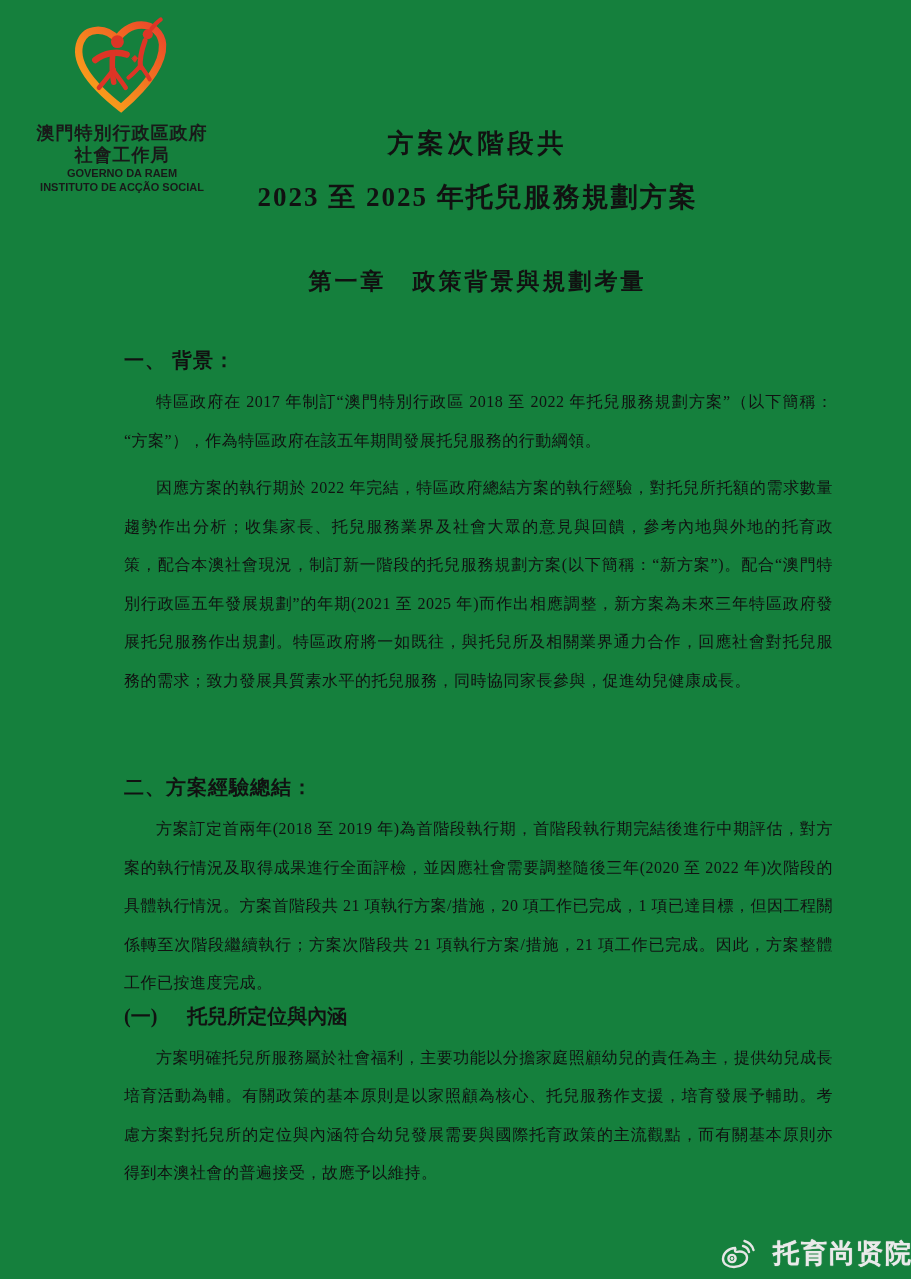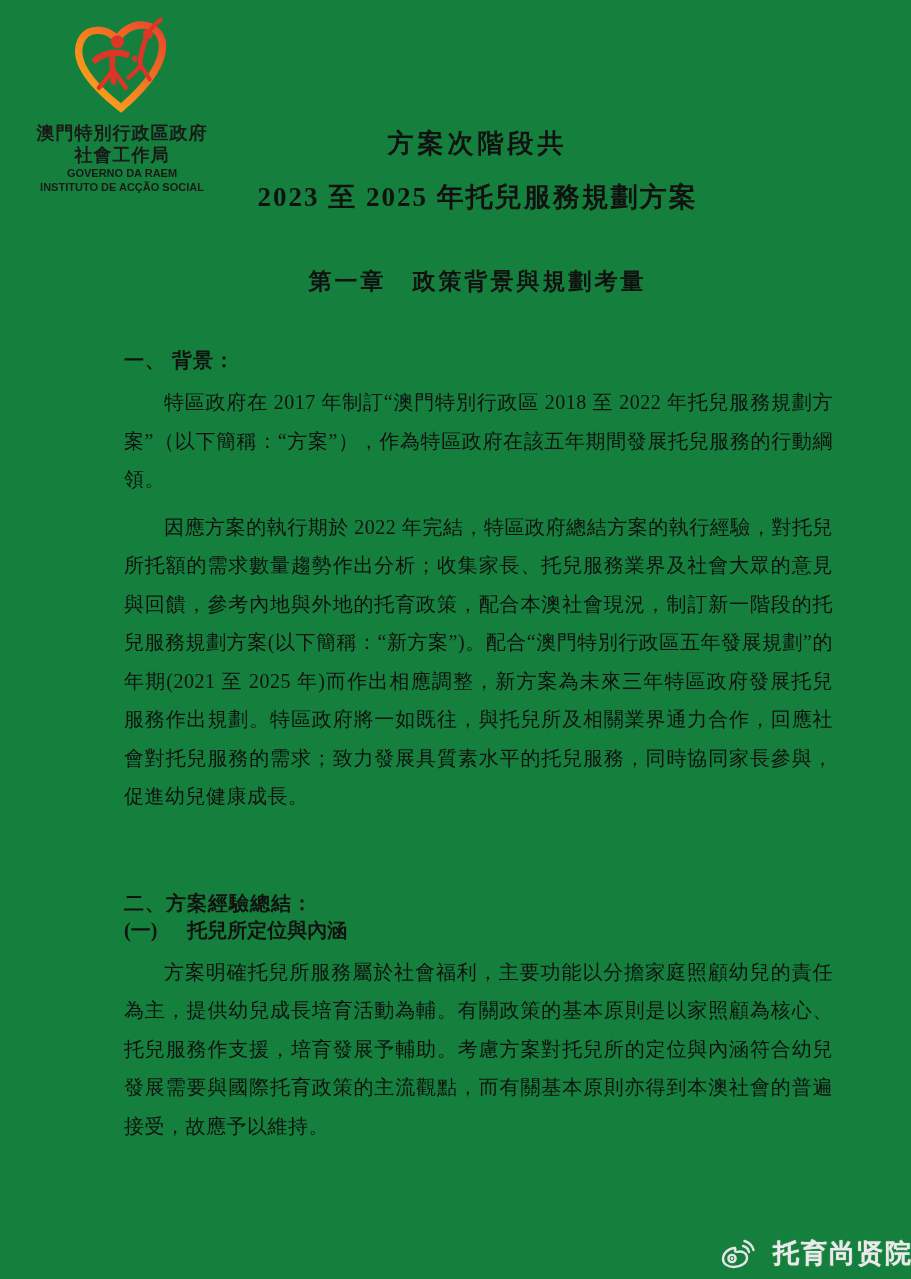--- a/index.html
+++ b/index.html
@@ -22,21 +22,21 @@
   .title-block{padding-top:128px;text-align:center;}
   .doc-title-1{font-size:26px;font-weight:bold;line-height:32px;letter-spacing:4px;}
   .doc-title-2{font-size:27px;font-weight:bold;line-height:34px;margin-top:20px;letter-spacing:2px;}
   .chapter-heading{margin-top:52px;text-align:center;font-size:23px;font-weight:bold;letter-spacing:3px;}
 
   
   .content{margin:0 100px 0 102px;}
   .section-heading{font-size:20px;font-weight:bold;letter-spacing:1px;}
   .sec-1{margin-top:50px;}
   .sec-2{margin-top:74px;}
-  p.body-par{font-size:20px;line-height:38.5px;text-align:justify;text-justify:inter-ideograph;
+  p.body-par{font-size:16px;line-height:38.5px;text-align:justify;text-justify:inter-ideograph;
              text-indent:2em;margin:9px 0 0 0;letter-spacing:0.5px;}
   .subsection-heading{font-size:20px;font-weight:bold;}
   .subsection-heading .subsec-num{display:inline-block;margin-right:30px;}
 
   
   .watermark{position:absolute;right:20px;bottom:8px;display:flex;align-items:center;gap:18px;
              color:#eaeaea;font-family:"Liberation Sans","DejaVu Sans",sans-serif;
              font-weight:bold;font-size:26px;letter-spacing:2px;
              text-shadow:0 0 1px #dedede;user-select:none;}
   .watermark svg{display:block;}
@@ -85,20 +85,21 @@
     <div class="chapter-heading">第一章　政策背景與規劃考量</div>
   </div>
 
   <div class="content">
 
     <div class="section-heading sec-1">一、 背景：</div>
     <p class="body-par">特區政府在 2017 年制訂“澳門特別行政區 2018 至 2022 年托兒服務規劃方案”（以下簡稱：“方案”），作為特區政府在該五年期間發展托兒服務的行動綱領。</p>
     <p class="body-par">因應方案的執行期於 2022 年完結，特區政府總結方案的執行經驗，對托兒所托額的需求數量趨勢作出分析；收集家長、托兒服務業界及社會大眾的意見與回饋，參考內地與外地的托育政策，配合本澳社會現況，制訂新一階段的托兒服務規劃方案(以下簡稱：“新方案”)。配合“澳門特別行政區五年發展規劃”的年期(2021 至 2025 年)而作出相應調整，新方案為未來三年特區政府發展托兒服務作出規劃。特區政府將一如既往，與托兒所及相關業界通力合作，回應社會對托兒服務的需求；致力發展具質素水平的托兒服務，同時協同家長參與，促進幼兒健康成長。</p>
 
     <div class="section-heading sec-2">二、方案經驗總結：</div>
+    <p class="body-par">方案訂定首兩年(2018 至 2019 年)為首階段執行期，首階段執行期完結後進行中期評估，對方案的執行情況及取得成果進行全面評檢，並因應社會需要調整隨後三年(2020 至 2022 年)次階段的具體執行情況。方案首階段共 21 項執行方案/措施，20 項工作已完成，1 項已達目標，但因工程關係轉至次階段繼續執行；方案次階段共 21 項執行方案/措施，21 項工作已完成。因此，方案整體工作已按進度完成。</p>
 
     <div class="subsection-heading">
       <span class="subsec-num">(一)</span><span>托兒所定位與內涵</span>
     </div>
     <p class="body-par">方案明確托兒所服務屬於社會福利，主要功能以分擔家庭照顧幼兒的責任為主，提供幼兒成長培育活動為輔。有關政策的基本原則是以家照顧為核心、托兒服務作支援，培育發展予輔助。考慮方案對托兒所的定位與內涵符合幼兒發展需要與國際托育政策的主流觀點，而有關基本原則亦得到本澳社會的普遍接受，故應予以維持。</p>
 
   </div>
 
   <div class="watermark">
     <svg width="34" height="30" viewBox="0 0 34 30" aria-hidden="true">

